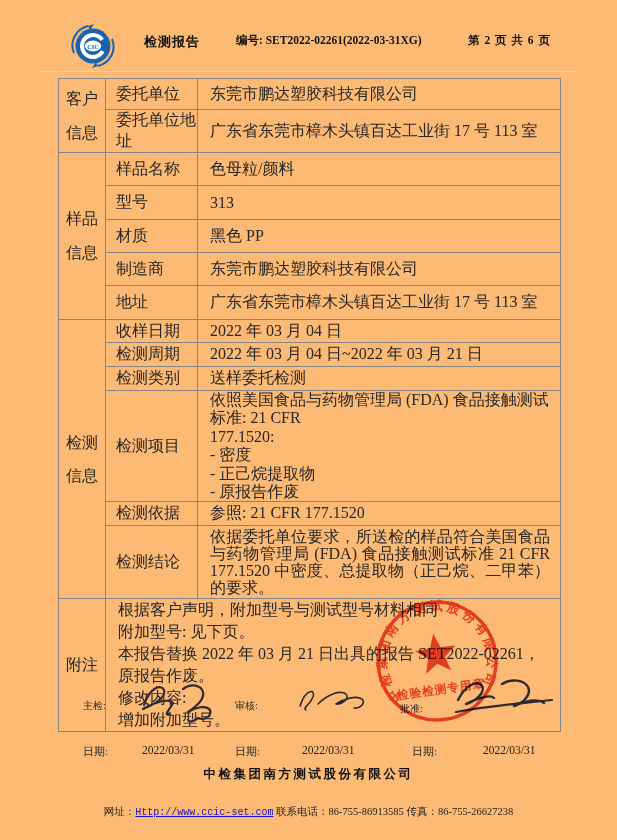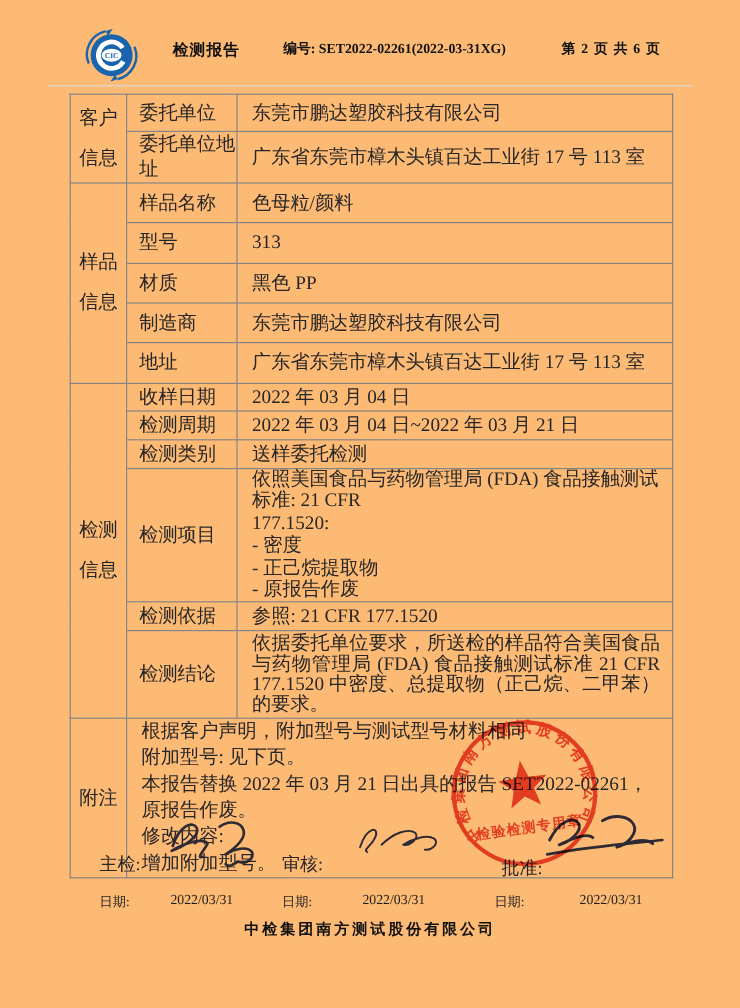--- a/index.html
+++ b/index.html
@@ -25,21 +25,21 @@
   td.sec span { display:block; line-height:2.1; }
   td.lbl { padding-left:10px; }
   td.val { padding-left:12px; padding-right:10px; }
   td.val .ln { line-height:18.4px; }
   td.val.just { text-align:justify; line-height:17px; padding-top:2px; padding-bottom:2px; }
   td.note-val { padding-left:12px; padding-right:10px; vertical-align:middle; }
   td.note-val .ln { line-height:22px; }
 
   
   .abs { position:absolute; }
-  .sig-label { font-size:15px; color:#262626;margin-top:12px; }
+  .sig-label { font-size:10px; color:#262626; }
   .date-label { font-size:11px; color:#262626;text-align:center; }
   .date-val { font-size:11.5px; color:#1b1b1b; }
   .sig-svg path { fill:none; stroke:#2e2a33; stroke-linecap:round; stroke-linejoin:round; }
 
   
   .stamp { position:absolute; left:372px; top:596px; width:130px; height:130px; transform:rotate(-8deg); opacity:0.88; mix-blend-mode:multiply; pointer-events:none; }
 
   
   .f-company { position:absolute; top:766px; left:0; width:100%; text-align:center; font-size:12.5px; font-weight:bold; letter-spacing:2.5px; color:#111; }
   .f-line { position:absolute; left:0; width:100%; text-align:center; font-size:10.5px; color:#222; }
@@ -170,21 +170,21 @@
   <div class="abs sig-label" style="left:83px; top:699px;">主检:</div>
   <svg class="abs sig-svg" style="left:128px; top:677px;" width="105" height="48" viewBox="0 0 105 48">
     <path d="M16,28 C22,10 33,7 36,13 C39,20 24,29 15,32 C27,25 41,21 45,26 C42,32 35,39 41,37" stroke-width="2.2"></path>
     <path d="M55,12 C63,6 73,8 75,15 C77,23 66,31 60,35 C68,30 78,28 82,33 C84,38 78,44 70,41 C66,44 62,46 60,43" stroke-width="2.2"></path>
   </svg>
   <div class="abs sig-label" style="left:235px; top:699px;">审核:</div>
   <svg class="abs sig-svg" style="left:288px; top:680px;" width="95" height="42" viewBox="0 0 95 42">
     <path d="M12,26 C18,8 28,9 25,17 C22,25 14,28 18,30" stroke-width="1.6"></path>
     <path d="M30,24 C40,14 52,10 58,14 C62,18 54,25 48,24 C56,19 68,15 74,19 C78,23 72,29 66,28" stroke-width="1.6"></path>
   </svg>
-  <div class="abs sig-label" style="left:418px; top:702px;">批准:</div>
+  <div class="abs sig-label" style="left:400px; top:702px;">批准:</div>
   <svg class="abs sig-svg" style="left:448px; top:670px;" width="112" height="55" viewBox="0 0 112 55">
     <path d="M10,30 C18,14 30,10 34,16 C38,23 26,32 18,34 C30,28 42,24 46,28" stroke-width="2.4"></path>
     <path d="M54,14 C64,8 76,10 80,17 C84,25 74,34 66,36 C76,31 90,28 96,33" stroke-width="2.4"></path>
     <path d="M8,42 C40,36 75,33 104,30" stroke-width="2.2"></path>
   </svg>
 
   <div class="abs date-label" style="left:83px;  top:744px;">日期:</div>
   <div class="abs date-val" style="left:142px; top:744px;">2022/03/31</div>
   <div class="abs date-label" style="left:235px; top:744px;">日期:</div>
   <div class="abs date-val" style="left:302px; top:744px;">2022/03/31</div>
@@ -197,14 +197,15 @@
       <path id="sealArc" d="M 37,106 A 50,50 0 1 1 91,106" fill="none"></path>
     </defs>
     <text font-size="12.5" font-weight="bold" fill="#e23b2e" letter-spacing="3.5" font-family="'Liberation Serif',serif">
       <textPath href="#sealArc" startOffset="50%" text-anchor="middle">中检集团南方测试股份有限公司</textPath>
     </text>
     <polygon fill="#e23b2e" points="64,37 69.2,50.9 84,51.5 72.4,60.7 76.3,75 64,66.8 51.7,75 55.6,60.7 44,51.5 58.8,50.9"></polygon>
     <text x="64" y="96" text-anchor="middle" font-size="11.5" font-weight="bold" fill="#e23b2e" font-family="'Liberation Serif',serif" letter-spacing="1">检验检测专用章</text>
   </svg>
 
   <div class="f-company">中检集团南方测试股份有限公司</div>
+  <div class="f-line f-line2"><span>网址：</span><span class="f-link">Http://www.ccic-set.com</span><span> 联系电话：86-755-86913585 </span><span>传真：86-755-26627238</span></div>
 
 </div>
 
 </body></html>

